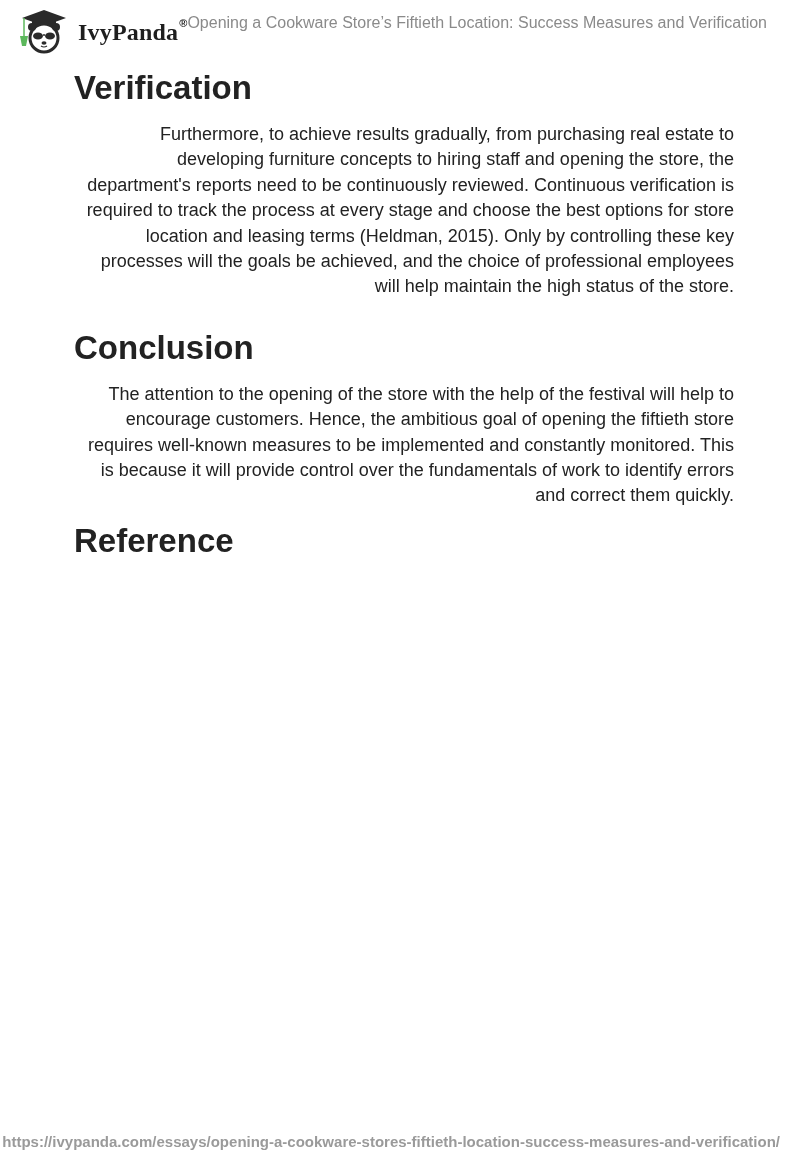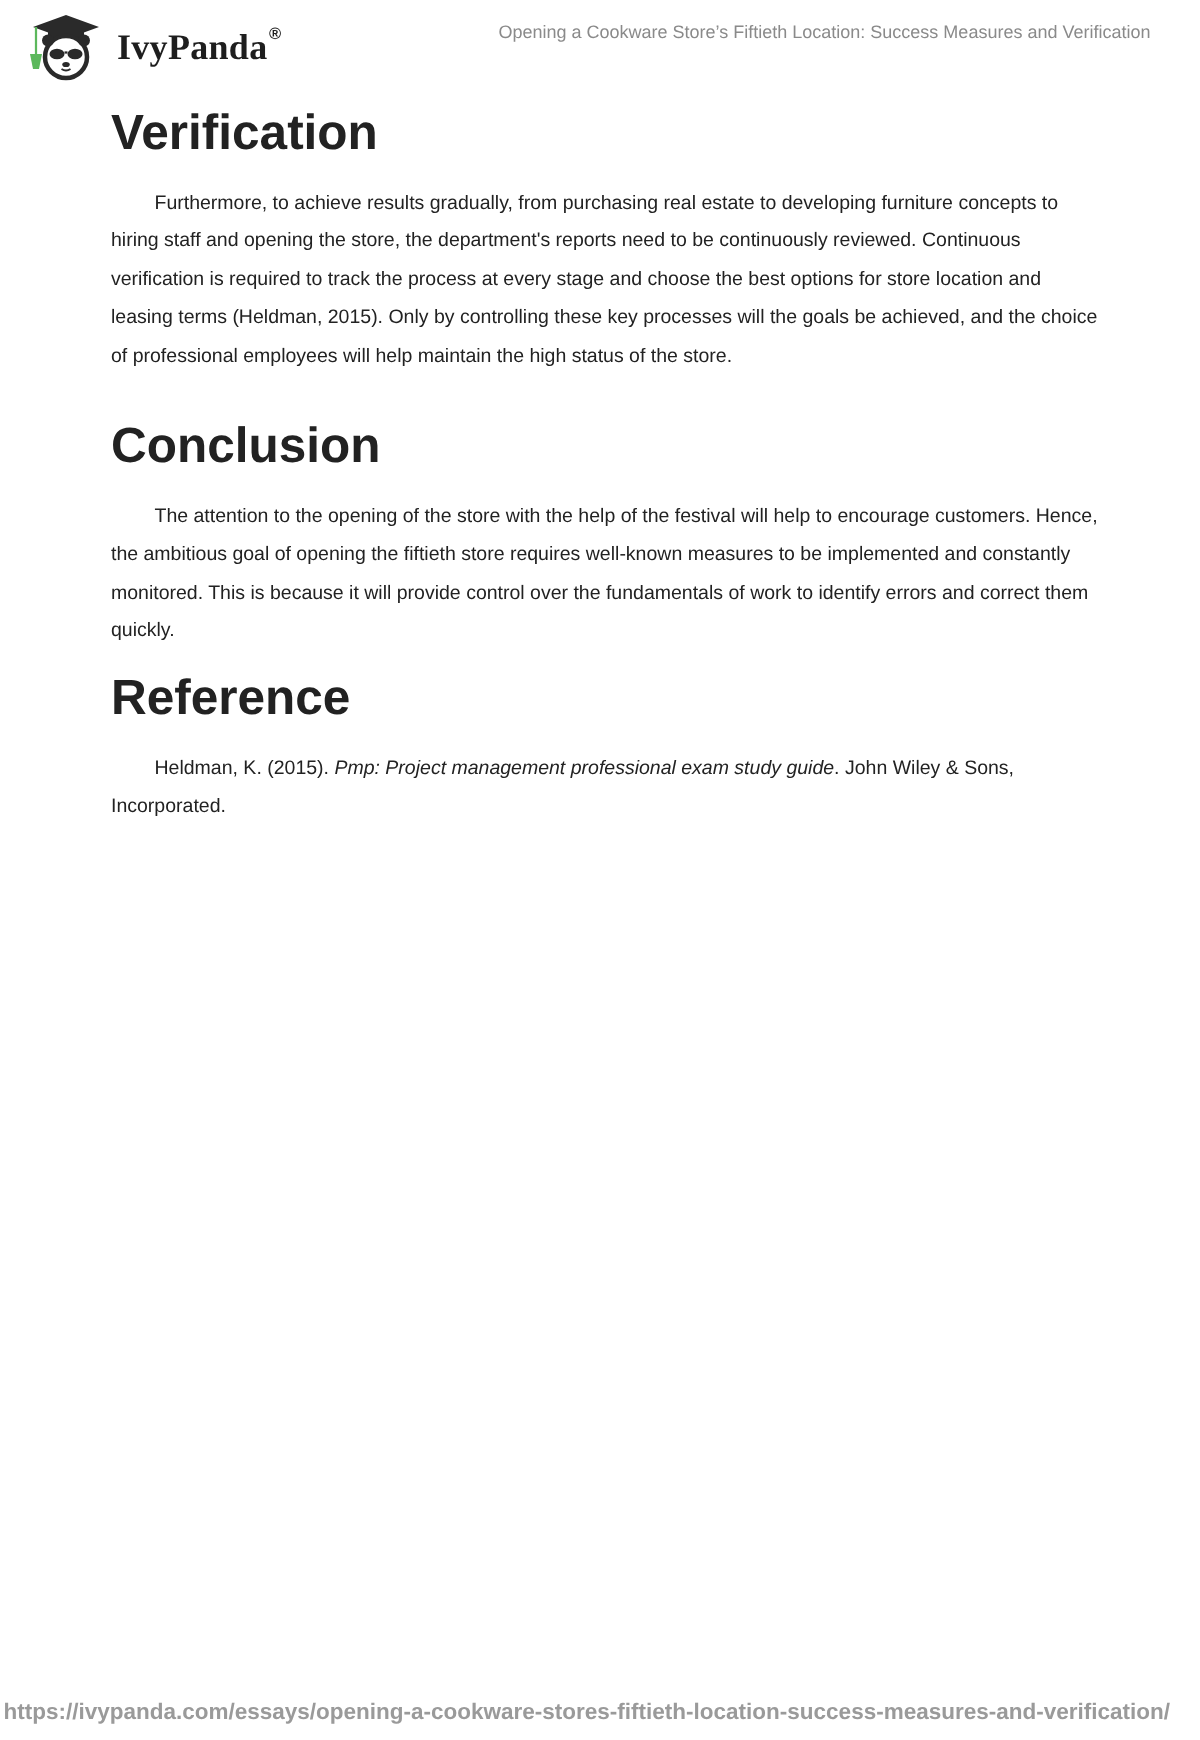--- a/index.html
+++ b/index.html
@@ -48,44 +48,45 @@
       vertical-align: top;
       position: relative;
       top: -2px;
       margin-left: 1px;
       font-family: "Liberation Sans", sans-serif;
     }
     .doc-title {
       position: absolute;
       right: 33px;
       top: 14px;
-      font-size: 12px;
+      font-size: 16px;
       color: #8a8a8a;
       white-space: nowrap;
     }
     .content {
       position: absolute;
       left: 74px;
       top: 68px;
       width: 660px;
     }
     h2 {
       font-size: 33px;
       font-weight: bold;
       margin: 0;
       color: #222222;
       line-height: 40px;
     }
     .section-verification h2 { margin-top: 0; }
     .para {
-      font-size: 13px;
+      font-size: 18px;
       line-height: 25.4px;
       margin: 14px 0 0 0;
       text-indent: 29px;
       color: #222222;
+      text-align: right;
     }
     .section-conclusion { margin-top: 28px; }
     .section-reference { margin-top: 12px; }
     .footer-url {
       position: absolute;
       right: 20px;
       top: 1133px;
       font-size: 15px;
       color: #9a9a9a;
       white-space: nowrap;
@@ -129,17 +130,16 @@
     <p class="para">Furthermore, to achieve results gradually, from purchasing real estate to developing furniture concepts to hiring staff and opening the store, the department's reports need to be continuously reviewed. Continuous verification is required to track the process at every stage and choose the best options for store location and leasing terms (Heldman, 2015). Only by controlling these key processes will the goals be achieved, and the choice of professional employees will help maintain the high status of the store.</p>
   </section>
 
   <section class="section-conclusion">
     <h2>Conclusion</h2>
     <p class="para">The attention to the opening of the store with the help of the festival will help to encourage customers. Hence, the ambitious goal of opening the fiftieth store requires well-known measures to be implemented and constantly monitored. This is because it will provide control over the fundamentals of work to identify errors and correct them quickly.</p>
   </section>
 
   <section class="section-reference">
     <h2>Reference</h2>
-    <p class="para"><span>Heldman, K. (2015). </span><em>Pmp: Project management professional exam study guide</em><span>. John Wiley &amp; Sons, Incorporated.</span></p>
   </section>
 </div>
 
 <div class="footer-url">https://ivypanda.com/essays/opening-a-cookware-stores-fiftieth-location-success-measures-and-verification/</div>
 
 </body></html>

